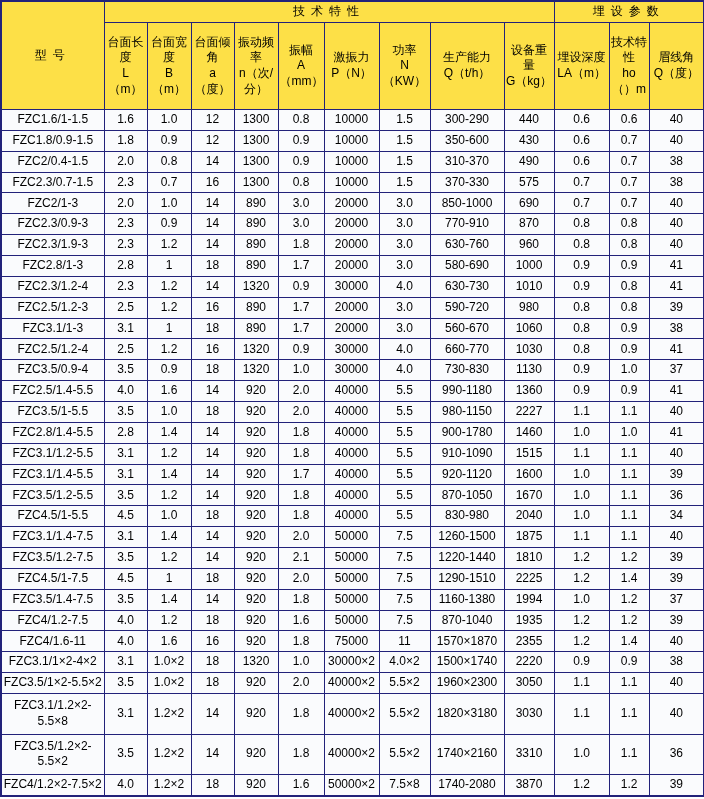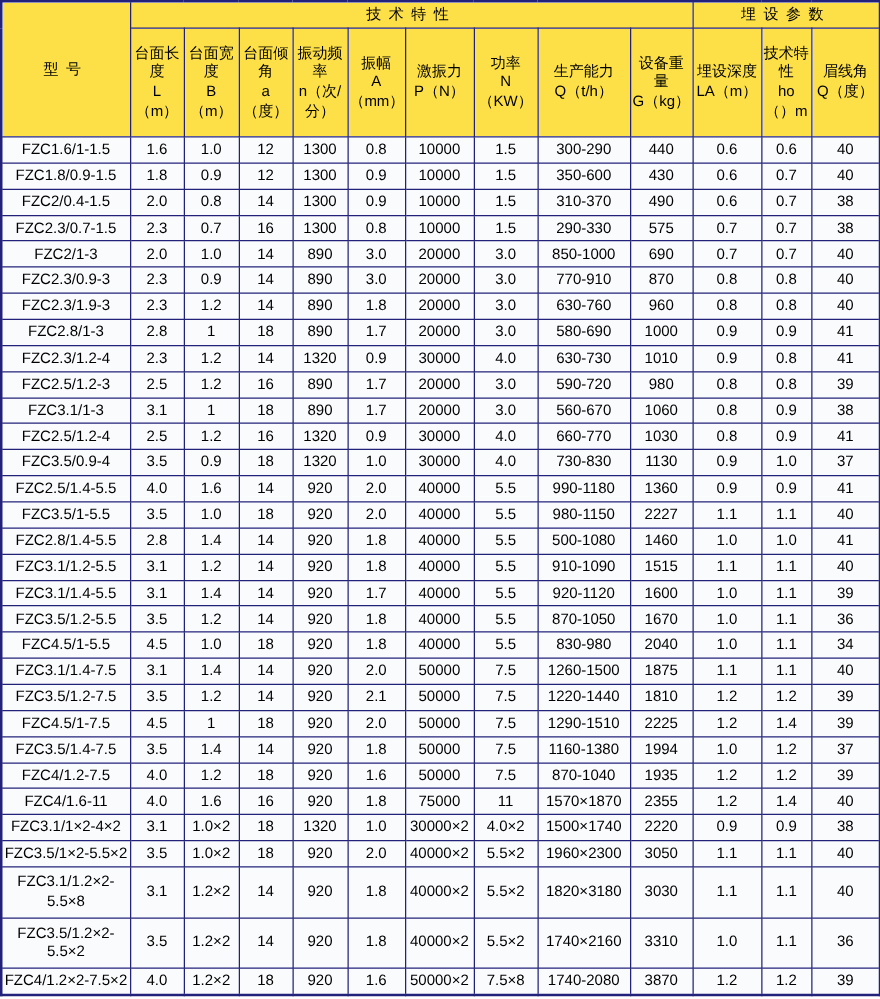--- a/index.html
+++ b/index.html
@@ -164,21 +164,21 @@
         </tr>
         <tr>
           <td class="model">FZC2.3/0.7-1.5</td>
           <td>2.3</td>
           <td>0.7</td>
           <td>16</td>
           <td>1300</td>
           <td>0.8</td>
           <td>10000</td>
           <td>1.5</td>
-          <td>290-330</td>
+          <td>370-330</td>
           <td>575</td>
           <td>0.7</td>
           <td>0.7</td>
           <td>38</td>
         </tr>
         <tr>
           <td class="model">FZC2/1-3</td>
           <td>2.0</td>
           <td>1.0</td>
           <td>14</td>
@@ -344,21 +344,21 @@
         </tr>
         <tr>
           <td class="model">FZC2.8/1.4-5.5</td>
           <td>2.8</td>
           <td>1.4</td>
           <td>14</td>
           <td>920</td>
           <td>1.8</td>
           <td>40000</td>
           <td>5.5</td>
-          <td>500-1080</td>
+          <td>900-1780</td>
           <td>1460</td>
           <td>1.0</td>
           <td>1.0</td>
           <td>41</td>
         </tr>
         <tr>
           <td class="model">FZC3.1/1.2-5.5</td>
           <td>3.1</td>
           <td>1.2</td>
           <td>14</td>

